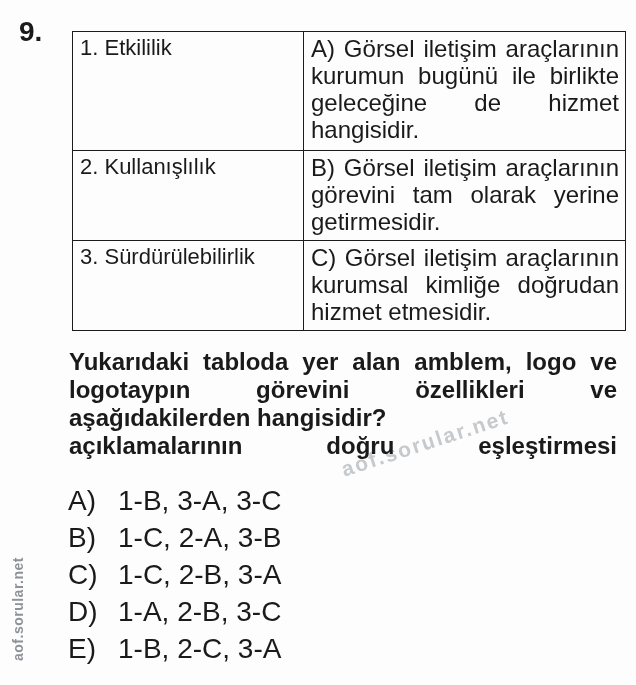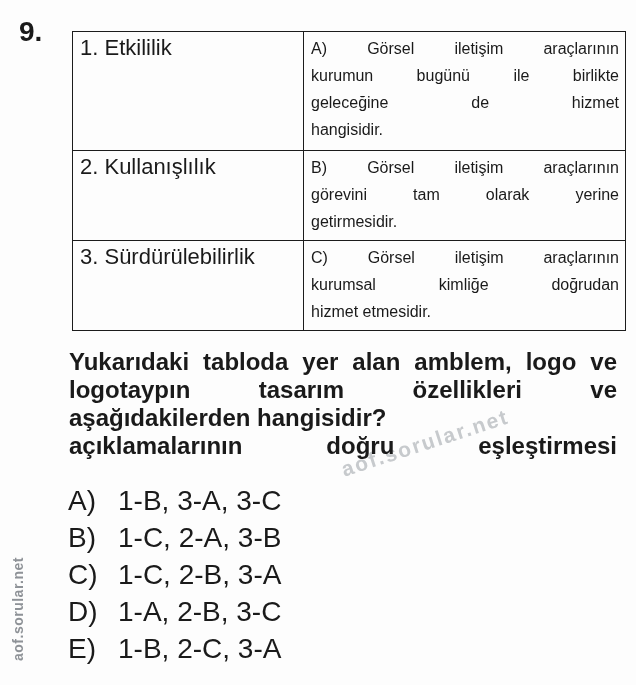--- a/index.html
+++ b/index.html
@@ -39,21 +39,21 @@
     padding: 3px 6px 0 7px;
     box-sizing: border-box;
   }
   td.term {
     width: 231px;
     font-size: 22px;
     line-height: 26px;
   }
   td.def {
     width: 322px;
-    font-size: 16px;
+    font-size: 24px;
     line-height: 27px;
   }
   tr.r1 { height: 119px; }
   tr.r2 { height: 90px; }
   tr.r3 { height: 90px; padding-left: 44px; }
   .jline { text-align: justify; text-align-last: justify; }
   .jline.last { text-align-last: left; }
 
   
   .question {
@@ -144,21 +144,21 @@
         <div class="jline">C) Görsel iletişim araçlarının</div>
         <div class="jline">kurumsal kimliğe doğrudan</div>
         <div class="jline last">hizmet etmesidir.</div>
       </td>
     </tr>
   </tbody>
     </table>
 
   <div class="question">
     <div class="qline">Yukarıdaki tabloda yer alan amblem, logo ve</div>
-    <div class="qline">logotaypın tasarım özellikleri ve</div>
+    <div class="qline">logotaypın görevini özellikleri ve</div>
     <div class="qline last">aşağıdakilerden hangisidir?</div>
     <div class="qline">açıklamalarının doğru eşleştirmesi</div>
   </div>
 
   <div class="options">
     <div class="opt">
       <span class="letter">A)</span>
       <span class="value">1-B, 3-A, 3-C</span>
     </div>
     <div class="opt">

